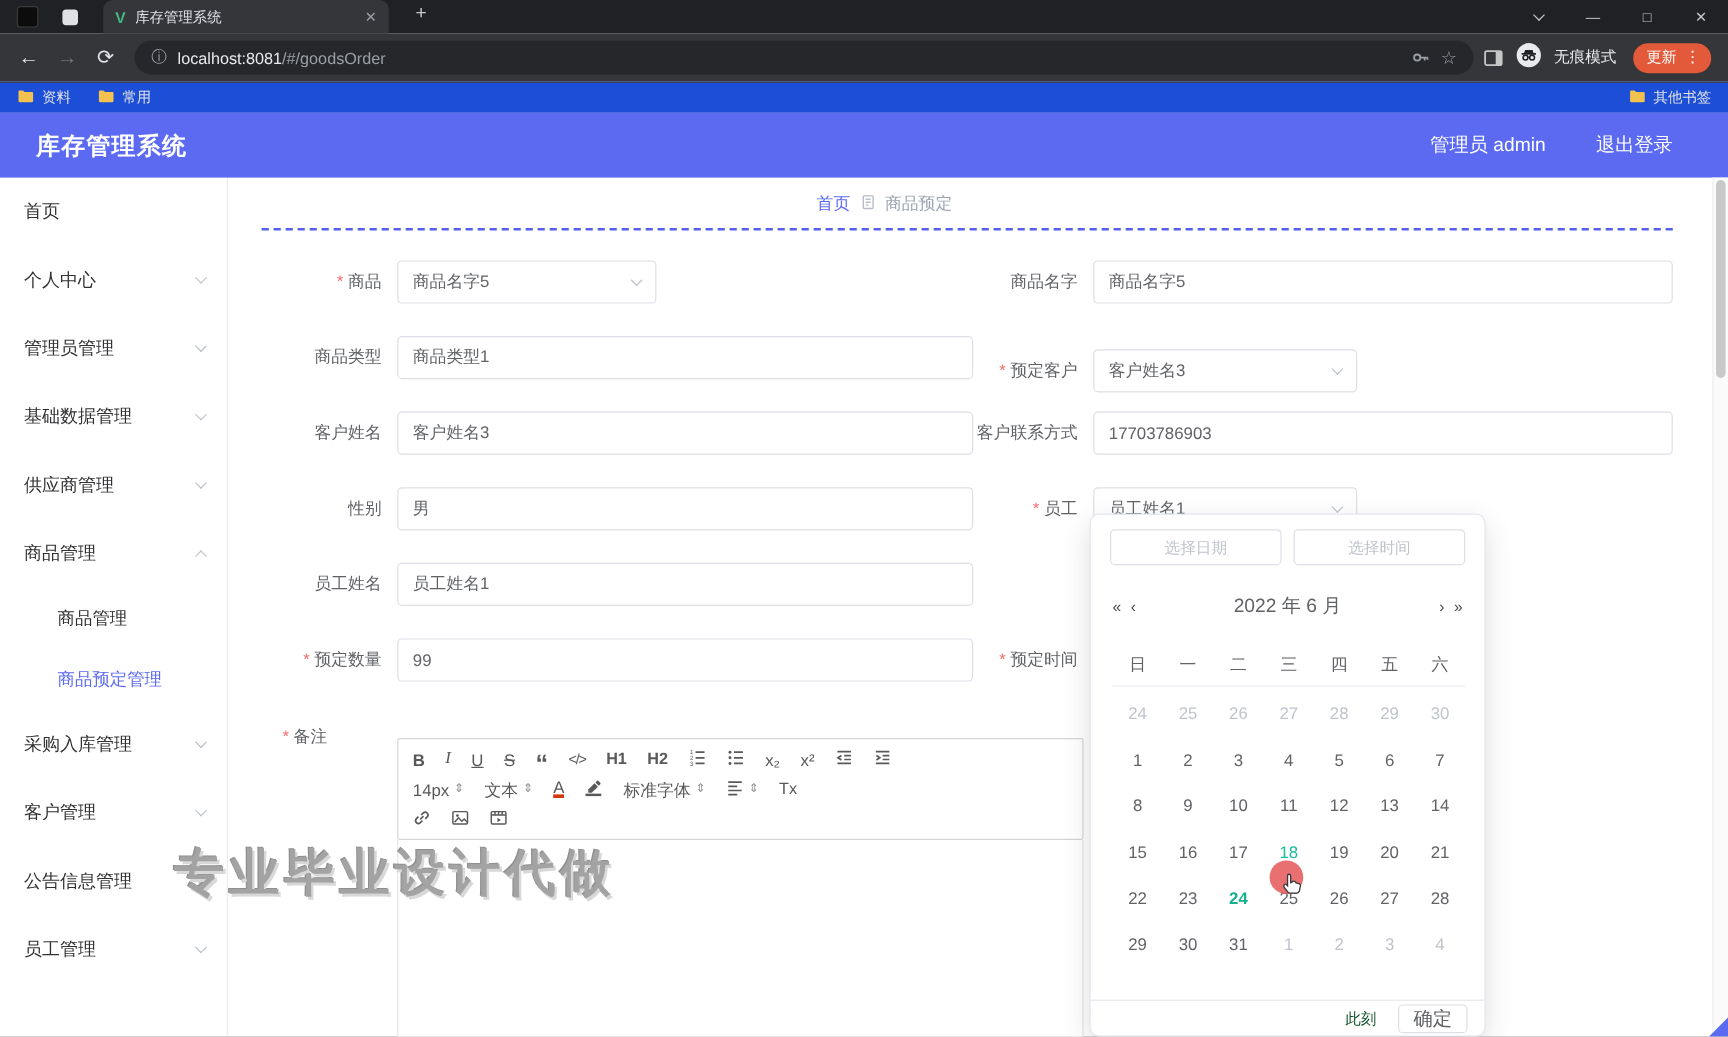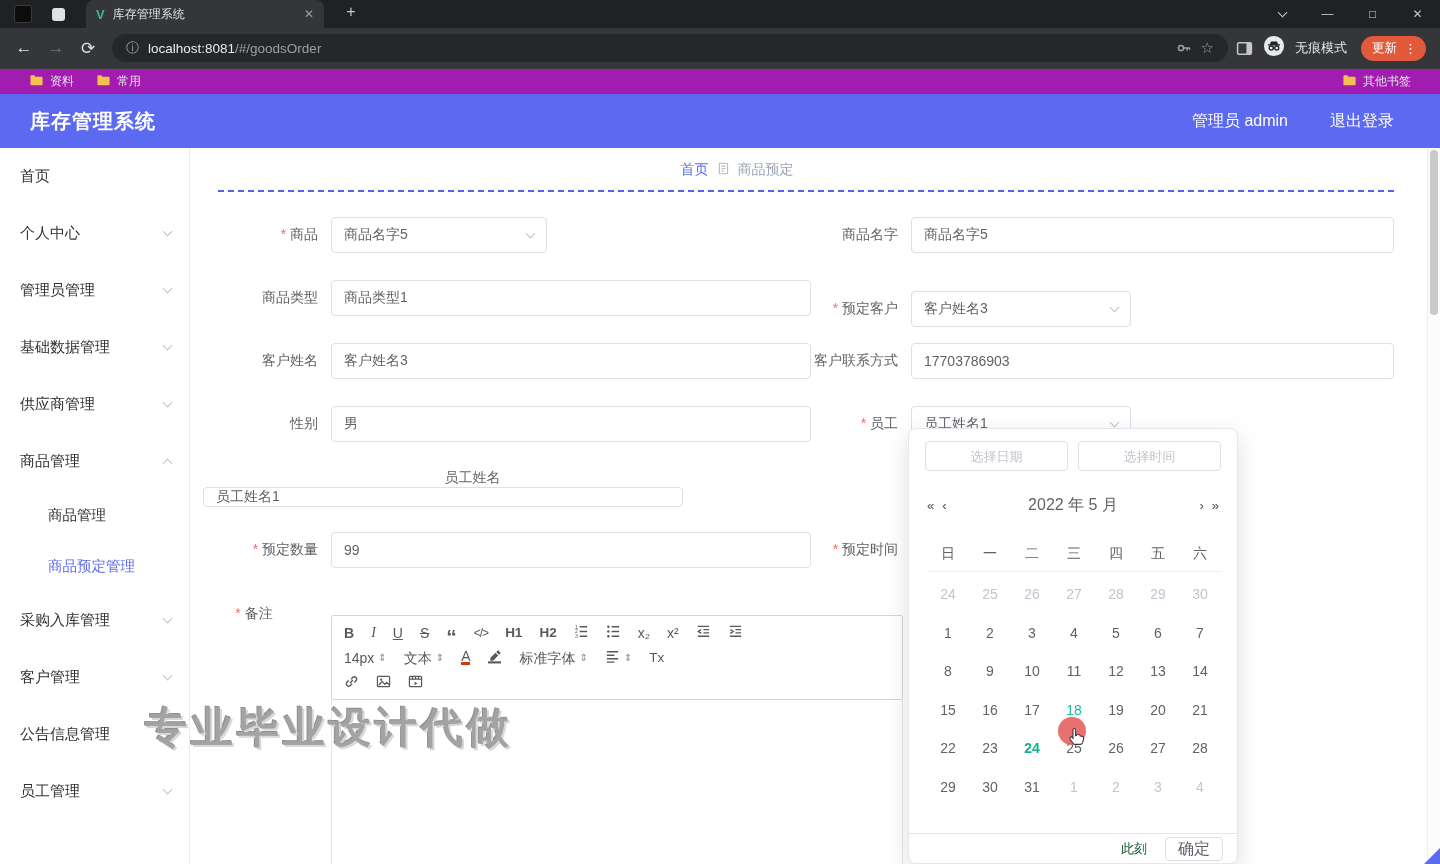--- a/index.html
+++ b/index.html
@@ -26,21 +26,21 @@
   .urlbar{flex:1;height:28px;background:#26272b;border-radius:14px;display:flex;align-items:center;padding:0 14px;margin:0 8px;gap:9px;min-width:0}
   .urlbar .info{color:#9aa0a6;font-size:13px}
   .url{flex:1;font-size:13.5px;color:#e8eaed;white-space:nowrap;overflow:hidden}
   .url .path{color:#9aa0a6}
   .icnbtn{color:#9aa0a6;font-size:15px;display:flex;align-items:center}
   .rightctl{display:flex;align-items:center;gap:10px;padding-right:6px}
   .incoglabel{color:#e8eaed;font-size:13px;white-space:nowrap}
   .update{height:25px;background:#e25a3a;border-radius:13px;color:#fff;font-size:12.5px;display:flex;align-items:center;padding:0 9px 0 11px;gap:7px;margin-left:4px}
   .update .dots{font-size:13px}
 
-  .bookbar{position:absolute;top:68px;width:100%;height:26px;background:#a21caf;border-top:1px solid #3c3d41;display:flex;align-items:center;padding:0 29px;gap:22px}
+  .bookbar{position:absolute;top:68px;width:100%;height:26px;background:#1d4ed8;border-top:1px solid #3c3d41;display:flex;align-items:center;padding:0 14px;gap:22px}
   .bmk{display:flex;align-items:center;gap:6px;color:#dee1e6;font-size:12px;white-space:nowrap}
   .bookspacer{flex:1}
 
   
   .appbar{position:absolute;top:94px;width:100%;height:54px;background:#5b6af0;display:flex;align-items:center;padding:0 30px;color:#fff;z-index:5}
   .appbar .title{font-size:20px;font-weight:bold;letter-spacing:1px}
   .appspacer{flex:1}
   .appbar .user{font-size:16px;margin-right:42px}
   .appbar .logout{font-size:16px;margin-right:16px}
 
@@ -419,21 +419,21 @@
           <div class="finput std">
             <span class="fval">客户姓名3</span>
           </div>
         </div>
         <div class="frow left" style="top: 258px;">
           <span class="flabel">性别</span>
           <div class="finput std">
             <span class="fval">男</span>
           </div>
         </div>
-        <div class="frow left" style="top: 321px; flex-direction: column;">
+        <div class="frow left" style="top: 321px;">
           <span class="flabel">员工姓名</span>
           <div class="finput std">
             <span class="fval">员工姓名1</span>
           </div>
         </div>
         <div class="frow left" style="top: 384px;">
           <span class="flabel req">预定数量</span>
           <div class="finput std">
             <span class="fval">99</span>
           </div>
@@ -474,21 +474,21 @@
   </div>
 
   <div class="popup">
     <div class="dp-inputs">
       <input class="dp-input" readonly="" placeholder="选择日期" style="">
       <input class="dp-input" readonly="" placeholder="选择时间" style="">
     </div>
     <div class="dp-head">
       <span class="dp-arr">«</span>
       <span class="dp-arr">‹</span>
-      <span class="dp-title">2022 年 5 月</span>
+      <span class="dp-title">2022 年 6 月</span>
       <span class="dp-arr">›</span>
       <span class="dp-arr">»</span>
     </div>
     <div class="dp-week" id="dp-week">
         <span>日</span>
         <span>一</span>
         <span>二</span>
         <span>三</span>
         <span>四</span>
         <span>五</span>

